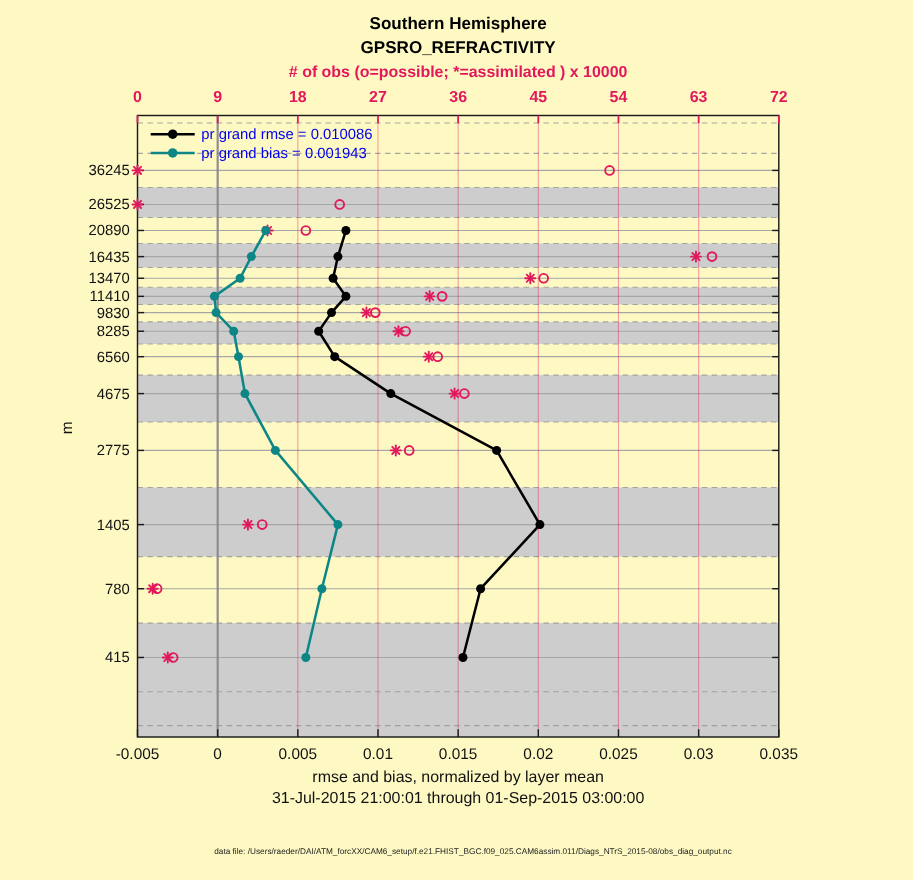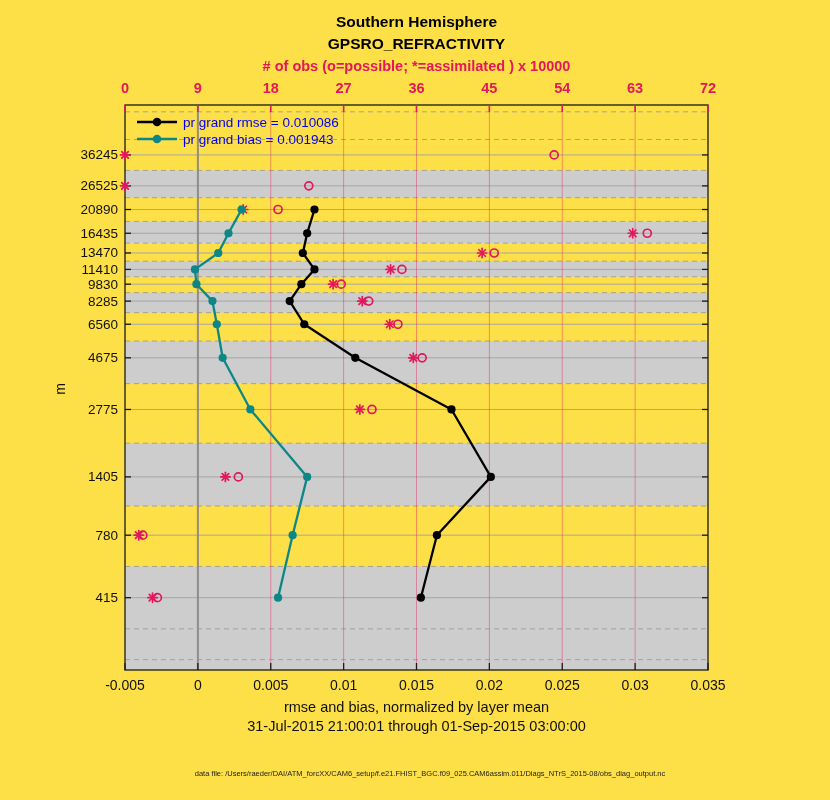--- a/index.html
+++ b/index.html
@@ -1,19 +1,19 @@
 <!DOCTYPE html>
 <html><head>
 <meta charset="utf-8">
 <style>
   html,body{margin:0;padding:0;background:#fff;}
   .figure{
     position:relative;
     width:830px;height:800px;
-    background:#fde047;
+    background:#fef9c3;
     font-family:"Liberation Sans","DejaVu Sans",sans-serif;
     overflow:hidden;
   }
   .title1{position:absolute;top:13px;left:0;width:833px;text-align:center;
     font-size:15.5px;font-weight:bold;color:#000;}
   .title2{position:absolute;top:35px;left:0;width:833px;text-align:center;
     font-size:15.5px;font-weight:bold;color:#000;}
   .obslabel{position:absolute;top:58px;left:0;width:833px;text-align:center;
     font-size:14.5px;font-weight:bold;}
   .xlabel{position:absolute;top:699px;left:0;width:833px;text-align:center;

